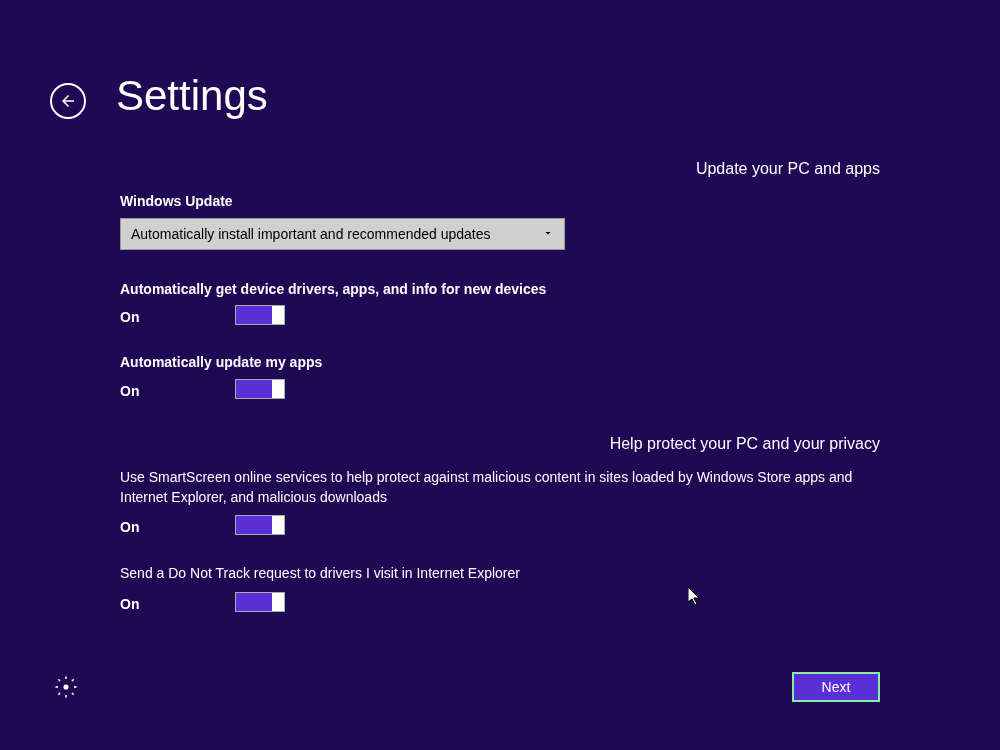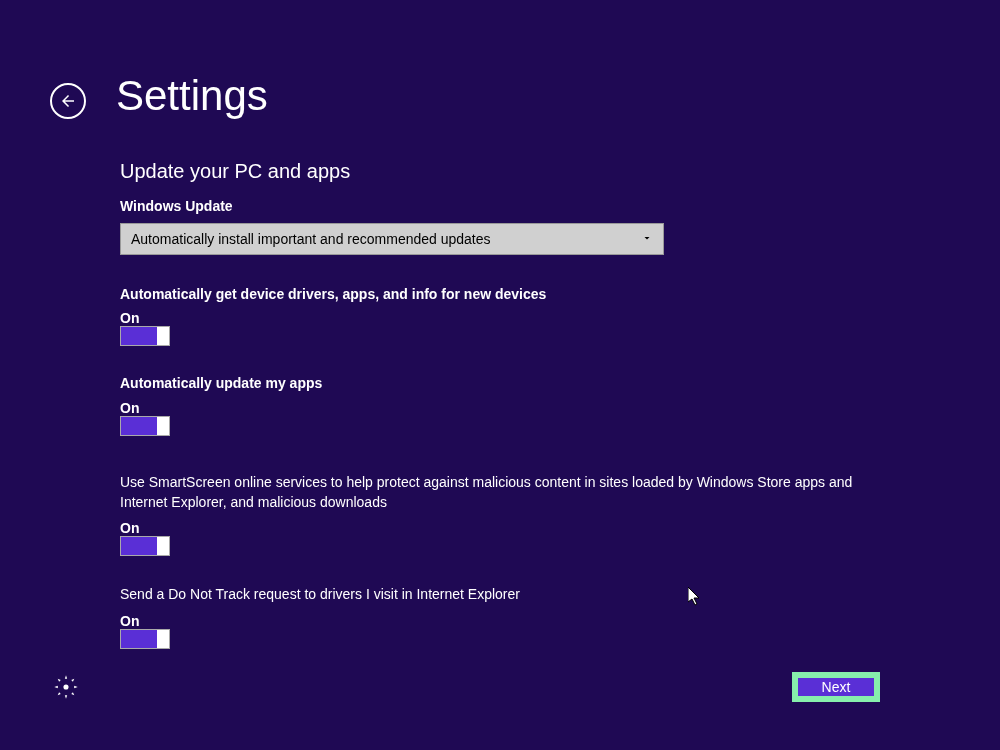--- a/index.html
+++ b/index.html
@@ -40,53 +40,53 @@
     .page-title {
       font-size: 42px;
       font-weight: 300;
       letter-spacing: 0px;
     }
     .content {
       padding: 40px 0 0 120px;
       width: 880px;
     }
     .section-heading {
-      font-size: 20px;
+      font-size: 16px;
       font-weight: 400;
       margin-bottom: 14px;
+      text-align: right;
     }
     .label {
       font-size: 14px;
       font-weight: 700;
       margin-bottom: 6px;
       line-height: 1.4;
     }
     .dropdown {
-      width: 544px;
+      width: 445px;
       height: 32px;
       background: #d0d0d0;
       border: 1px solid #999;
       display: flex;
       align-items: center;
       justify-content: space-between;
       padding: 0 10px;
       cursor: pointer;
       color: #000000;
       font-size: 14px;
       margin-bottom: 30px;
     }
     .dropdown-chevron {
       font-size: 14px;
       line-height: 1;
     }
     .toggle-row {
       display: flex;
-      align-items: flex-start;
+      align-items: flex-end;
       margin-bottom: 28px;
-      flex-direction: column;
     }
     .toggle-state {
       font-size: 14px;
       width: 115px;
       font-weight: 600;
     }
     .toggle {
       width: 50px;
       height: 20px;
       background: #5a2fd6;
@@ -124,21 +124,21 @@
     }
     .ease-icon {
       width: 28px;
       height: 28px;
       cursor: pointer;
     }
     .next-btn {
       width: 88px;
       height: 30px;
       background: #5a2fd6;
-      border: 6px solid #86efac;
+      border: 2px solid #86efac;
       color: #ffffff;
       font-size: 14px;
       display: flex;
       align-items: center;
       justify-content: center;
       cursor: pointer;
     }
     .cursor {
       position: absolute;
       left: 688px;
@@ -180,20 +180,21 @@
 
   <div class="label">Automatically update my apps</div>
   <div class="toggle-row">
     <div class="toggle-state">On</div>
     <div class="toggle">
       <div class="toggle-thumb"></div>
     </div>
   </div>
 
   <div class="section2">
+    <div class="section-heading">Help protect your PC and your privacy</div>
     <div class="desc-label">Use SmartScreen online services to help protect against malicious content in sites loaded by Windows Store apps and Internet Explorer, and malicious downloads</div>
     <div class="toggle-row">
       <div class="toggle-state">On</div>
       <div class="toggle">
         <div class="toggle-thumb"></div>
       </div>
     </div>
 
     <div class="desc-label">Send a Do Not Track request to drivers I visit in Internet Explorer</div>
     <div class="toggle-row">

